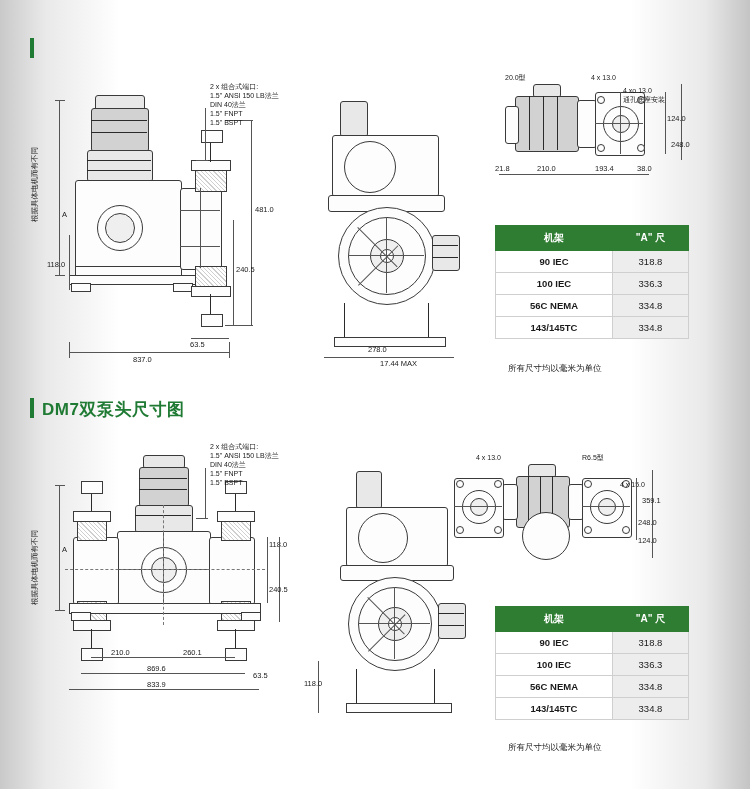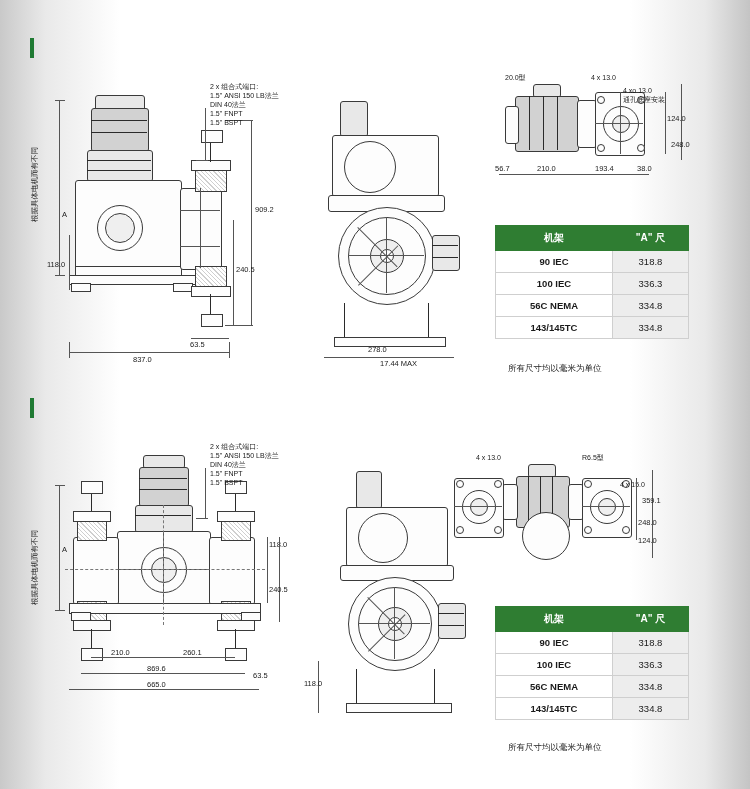--- a/index.html
+++ b/index.html
@@ -102,21 +102,21 @@
       <div class="blk" style="left:146px;top:50px;width:20px;height:11px;"></div>
       <div class="blk" style="left:146px;top:234px;width:20px;height:11px;"></div>
 
       <div class="ln h thin" style="left:125px;top:130px;width:40px;"></div>
       <div class="ln h thin" style="left:125px;top:166px;width:40px;"></div>
       <div class="ln v thin" style="left:145px;top:108px;height:80px;"></div>
 
       <div class="ln v thin" style="left:196px;top:40px;height:205px;"></div>
       <div class="ln h thin" style="left:170px;top:40px;width:28px;"></div>
       <div class="ln h thin" style="left:170px;top:245px;width:28px;"></div>
-      <div class="dimtxt" style="left:200px;top:125px;">909.2</div>
+      <div class="dimtxt" style="left:200px;top:125px;">481.0</div>
 
       <div class="ln v thin" style="left:178px;top:140px;height:105px;"></div>
       <div class="dimtxt" style="left:181px;top:185px;">240.5</div>
 
       <div class="ln v thin" style="left:4px;top:20px;height:175px;"></div>
       <div class="ln h thin" style="left:0px;top:20px;width:10px;"></div>
       <div class="ln h thin" style="left:0px;top:195px;width:10px;"></div>
       <div class="dimtxt" style="left:7px;top:130px;">A</div>
 
       <div class="ln v thin" style="left:14px;top:155px;height:55px;"></div>
@@ -189,21 +189,21 @@
       <div class="note" style="left:96px;top:-5px;">4 x 13.0</div>
       <div class="note" style="left:128px;top:8px;white-space:pre;">4 xo 13.0
 通孔底座安装</div>
 
       <div class="ln v thin" style="left:170px;top:14px;height:62px;"></div>
       <div class="dimtxt" style="left:172px;top:36px;">124.0</div>
       <div class="ln v thin" style="left:186px;top:6px;height:76px;"></div>
       <div class="dimtxt" style="left:176px;top:62px;">248.0</div>
 
       <div class="ln h thin" style="left:4px;top:96px;width:150px;"></div>
-      <div class="dimtxt" style="left:0px;top:86px;">56.7</div>
+      <div class="dimtxt" style="left:0px;top:86px;">21.8</div>
       <div class="dimtxt" style="left:42px;top:86px;">210.0</div>
       <div class="dimtxt" style="left:100px;top:86px;">193.4</div>
       <div class="dimtxt" style="left:142px;top:86px;">38.0</div>
     </div>
 
     <table class="tbl" style="left:495px;top:225px;">
       <tbody>
           <tr>
         <th>机架</th>
         <th>"A" 尺</th>
@@ -225,20 +225,21 @@
         <td class="val">334.8</td>
       </tr>
     </tbody>
       </table>
     <div class="tblnote" style="left:508px;top:363px;">所有尺寸均以毫米为单位</div>
   </div>
 
   <div class="section sec2">
 
     <div class="title-bar" style="left:30px;top:8px;"></div>
+    <div class="title" style="left:42px;top:8px;">DM7双泵头尺寸图</div>
 
     <div class="dimtxt vert" style="left:30px;top:215px;font-size:7.5px;">根据具体电机而有不同</div>
 
     <div class="dw" style="left:55px;top:55px;width:250px;height:280px;">
 
       <div class="blk r gray" style="left:88px;top:10px;width:40px;height:12px;"></div>
       <div class="blk r dk" style="left:84px;top:22px;width:48px;height:38px;"></div>
       <div class="ln h" style="left:84px;top:33px;width:48px;"></div>
       <div class="ln h" style="left:84px;top:44px;width:48px;"></div>
       <div class="blk r gray" style="left:80px;top:60px;width:56px;height:26px;"></div>
@@ -287,21 +288,21 @@
       <div class="ln v thin" style="left:224px;top:92px;height:85px;"></div>
       <div class="dimtxt" style="left:214px;top:140px;">240.5</div>
 
       <div class="ln h thin" style="left:36px;top:212px;width:72px;"></div>
       <div class="dimtxt" style="left:56px;top:203px;">210.0</div>
       <div class="ln h thin" style="left:108px;top:212px;width:72px;"></div>
       <div class="dimtxt" style="left:128px;top:203px;">260.1</div>
       <div class="ln h thin" style="left:26px;top:228px;width:164px;"></div>
       <div class="dimtxt" style="left:92px;top:219px;">869.6</div>
       <div class="ln h thin" style="left:14px;top:244px;width:190px;"></div>
-      <div class="dimtxt" style="left:92px;top:235px;">665.0</div>
+      <div class="dimtxt" style="left:92px;top:235px;">833.9</div>
       <div class="dimtxt" style="left:198px;top:226px;">63.5</div>
     </div>
 
     <div class="note" style="left:210px;top:52px;white-space:pre;">2 x 组合式端口:
 1.5" ANSI 150 LB法兰
 DIN 40法兰
 1.5" FNPT
 1.5" BSPT</div>
     <div class="ln thin" style="left:205px;top:78px;width:1px;height:50px;"></div>
     <div class="ln h thin" style="left:196px;top:128px;width:12px;"></div>

